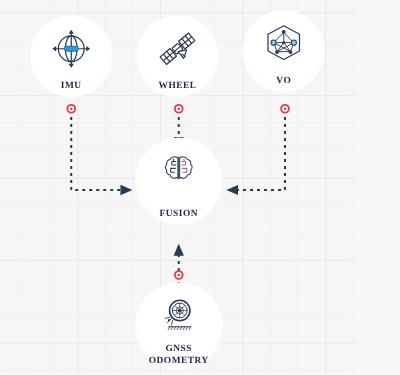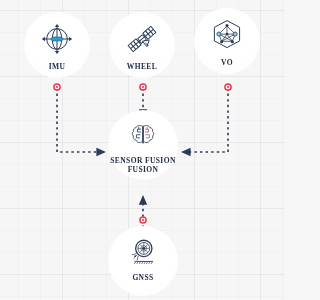--- a/index.html
+++ b/index.html
@@ -181,21 +181,21 @@
           <line x1="20" y1="7.6" x2="20" y2="31"></line>
           <path d="M16.8,12.2 L12.6,12.2 L12.6,16 L16.8,16"></path>
           <path d="M16.2,19.6 L11.4,19.6 L11.4,23.8 L15.4,23.8"></path>
           <path d="M23.2,12.2 L27.4,12.2 L27.4,16 L23.2,16" stroke="#a06a72"></path>
           <path d="M23.8,19.6 L28.6,19.6 L28.6,23.8 L24.6,23.8" stroke="#a06a72"></path>
           <path d="M14.4,9.8 L14.4,12.2"></path>
           <path d="M25.6,9.8 L25.6,12.2" stroke="#a06a72"></path>
         </g>
       </svg>
     </span>
-    <span class="label"><span>SENSOR FUSION</span><br><span>FUSION</span></span>
+    <span class="label"><br><span>FUSION</span></span>
   </div>
 
   <div class="node" id="node-wheel">
     <span class="icon">
       <svg width="32" height="32" viewBox="0 0 40 40">
         <circle cx="21" cy="15.5" r="10.2" fill="none" stroke="#2b3a55" stroke-width="1.6"></circle>
         <circle cx="21" cy="15.5" r="7.4" fill="none" stroke="#2b3a55" stroke-width="1"></circle>
         <g stroke="#2b3a55" stroke-width="0.75" fill="none">
           <line x1="21" y1="8.1" x2="21" y2="22.9"></line>
           <line x1="13.6" y1="15.5" x2="28.4" y2="15.5"></line>
@@ -216,16 +216,16 @@
           <line x1="14" y1="31.8" x2="12.2" y2="35"></line>
           <line x1="17" y1="31.8" x2="15.2" y2="35"></line>
           <line x1="20" y1="31.8" x2="18.2" y2="35"></line>
           <line x1="23" y1="31.8" x2="21.2" y2="35"></line>
           <line x1="26" y1="31.8" x2="24.2" y2="35"></line>
           <line x1="29" y1="31.8" x2="27.2" y2="35"></line>
           <line x1="32" y1="31.8" x2="30.2" y2="35"></line>
         </g>
       </svg>
     </span>
-    <span class="label"><span>GNSS</span><br></span>
+    <span class="label"><span>GNSS</span><br><span>ODOMETRY</span></span>
   </div>
 
 </div>
 
 </body></html>

